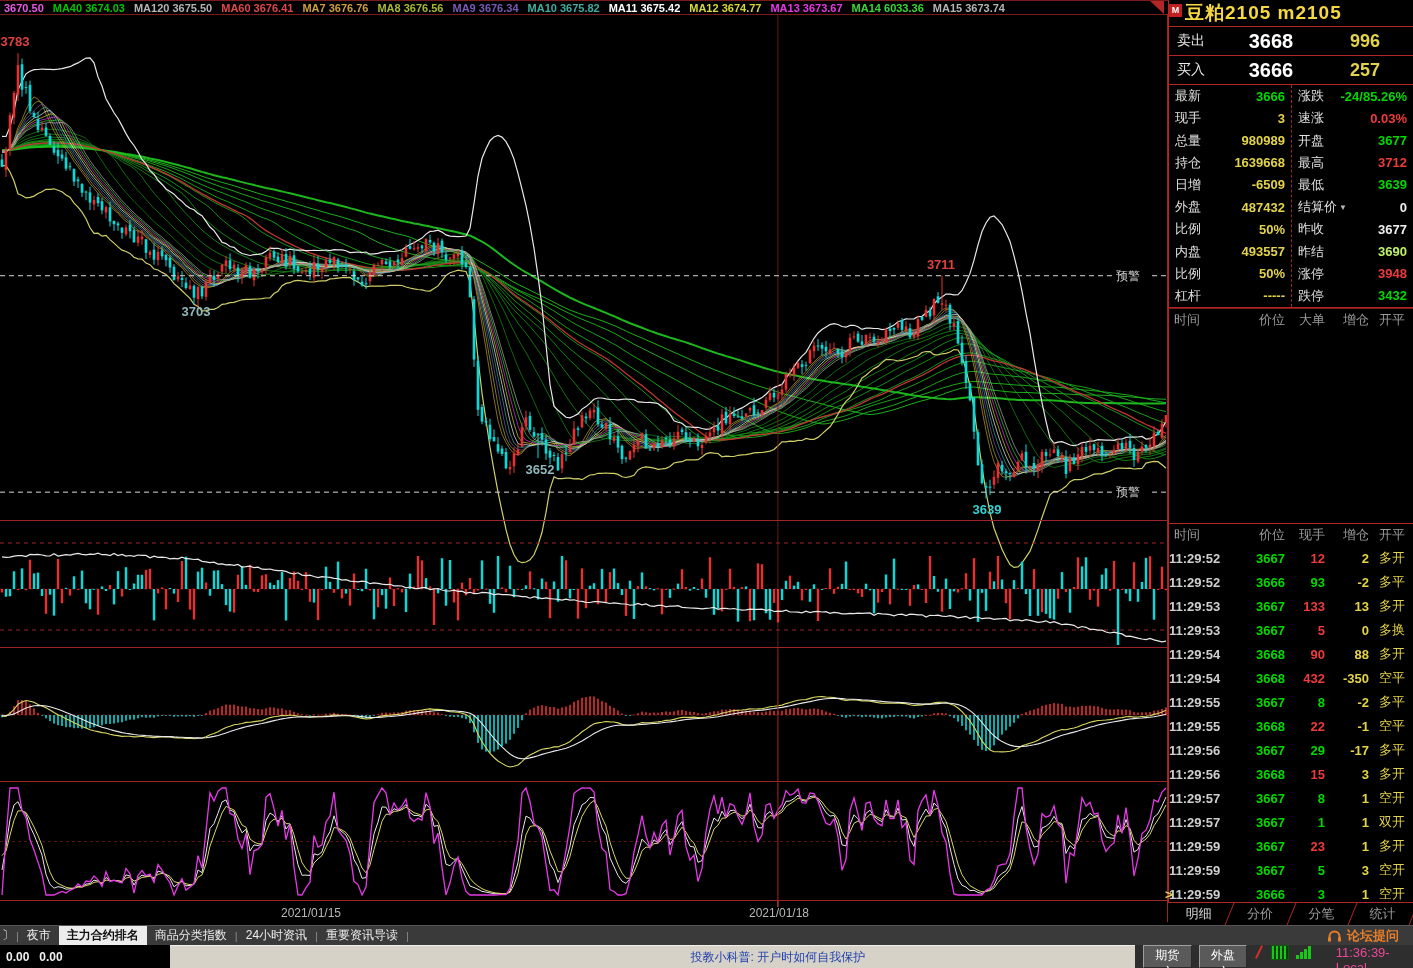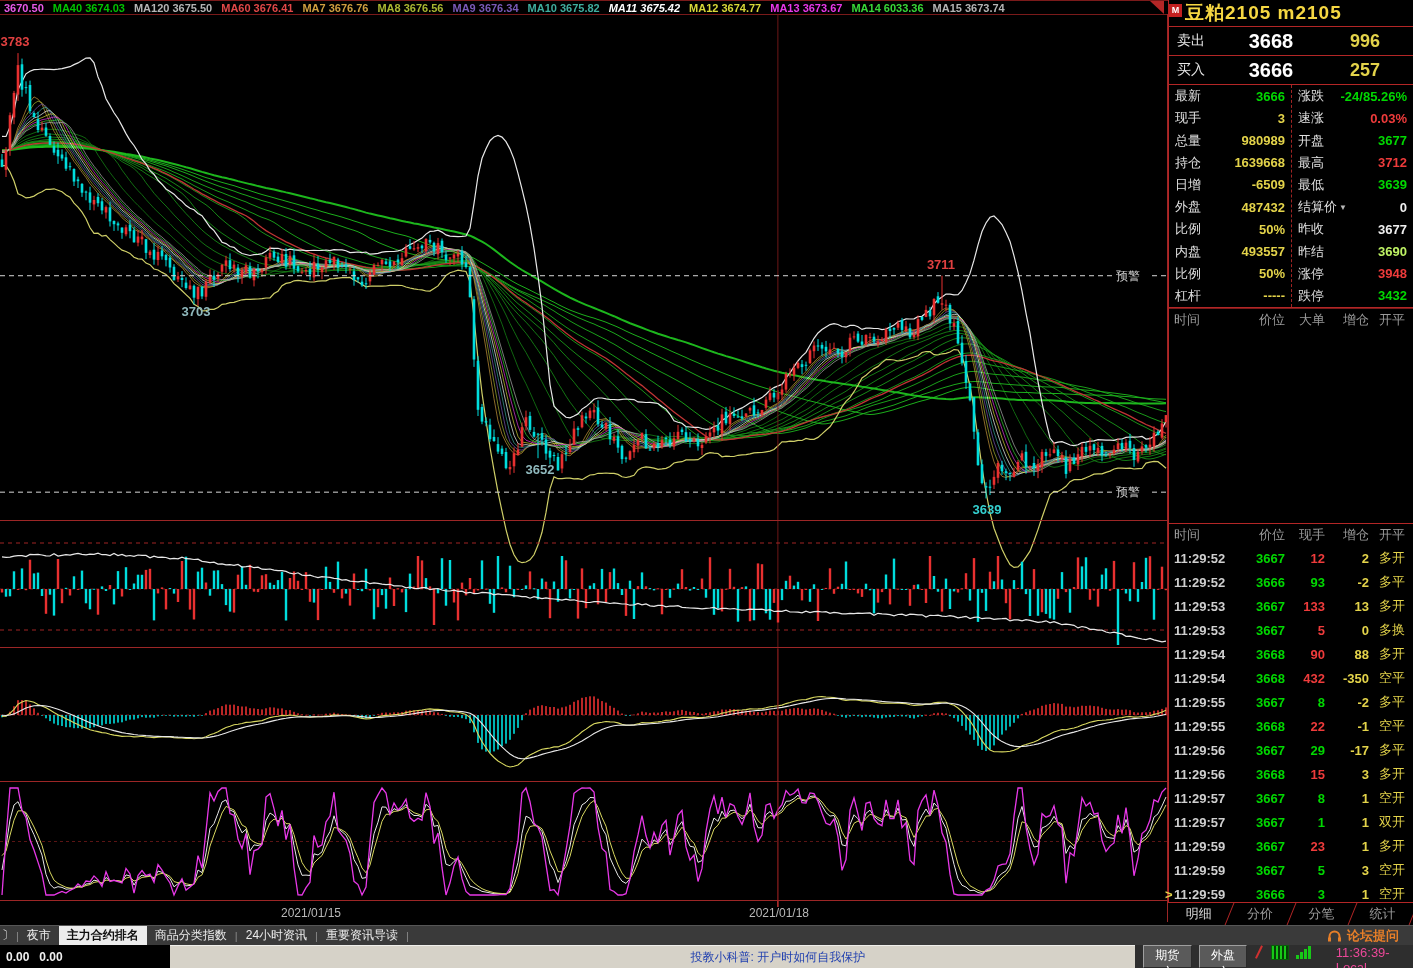--- a/index.html
+++ b/index.html
@@ -35,21 +35,21 @@
   .qarrow{font-size:8px;color:#b8b8b8;}
   .tbl-header{display:grid;grid-template-columns:66px 50px 40px 44px 1fr;height:22px;align-items:center;
               color:#9a9a9a;font-size:13px;}
   .tbl-header .h0{padding-left:5px;text-align:left;}
   .tbl-header .hr{text-align:right;}
   .tbl-header .hl{text-align:right;padding-right:8px;}
   #bigorder-box{height:216px;border-bottom:1px solid #b32626;box-sizing:border-box;
                 border-top:1px solid #7a1a1a;}
   #tape-box{height:382px;}
   .tape-row{display:grid;grid-template-columns:66px 50px 40px 44px 1fr;height:24px;align-items:center;font-size:13px;}
-  .tape-row .t-time{padding-left:5px;color:#cfcfcf;font-weight:700;position:relative;}
+  .tape-row .t-time{color:#cfcfcf;font-weight:700;position:relative;}
   .t-marker{color:#e3d34a;position:absolute;left:-4px;font-weight:700;}
   .tape-row .t-price{text-align:right;font-weight:700;color:#00d800;}
   .tape-row .t-lots{text-align:right;font-weight:700;}
   .tape-row .t-oi{text-align:right;font-weight:700;color:#e3d34a;}
   .tape-row .t-type{text-align:right;padding-right:8px;color:#e3d34a;}
   #panel-tabs{position:absolute;left:1168px;top:902px;width:245px;height:23px;display:flex;
               border-top:1px solid #b32626;background:#000;box-sizing:border-box;align-items:stretch;}
   .ptab{flex:1;display:flex;align-items:center;justify-content:center;font-size:13px;color:#9a9a9a;
         position:relative;cursor:default;}
   .ptab::after{content:"";position:absolute;right:-1px;top:0;bottom:0;width:1px;background:#b32626;
@@ -89,21 +89,21 @@
   <div id="top-red-line"></div>
   <div id="ma-bar">
       <span style="color: rgb(232, 90, 232);">3670.50</span>
       <span style="color: rgb(0, 196, 0);">MA40 3674.03</span>
       <span style="color: rgb(180, 180, 180);">MA120 3675.50</span>
       <span style="color: rgb(224, 72, 72);">MA60 3676.41</span>
       <span style="color: rgb(207, 159, 63);">MA7 3676.76</span>
       <span style="color: rgb(170, 184, 50);">MA8 3676.56</span>
       <span style="color: rgb(122, 90, 184);">MA9 3676.34</span>
       <span style="color: rgb(63, 174, 159);">MA10 3675.82</span>
-      <span style="color: rgb(255, 255, 255); font-style: italic;">MA11 3675.42</span>
+      <span style="color: rgb(255, 255, 255);">MA11 3675.42</span>
       <span style="color: rgb(216, 216, 56);">MA12 3674.77</span>
       <span style="color: rgb(232, 56, 232);">MA13 3673.67</span>
       <span style="color: rgb(56, 216, 56);">MA14 6033.36</span>
       <span style="color: rgb(180, 180, 180);">MA15 3673.74</span>
     </div>
   <div id="ma-corner"></div>
 
   <div id="chart-wrap">
     <svg id="chart-svg" width="1168" height="908">
         <g>

